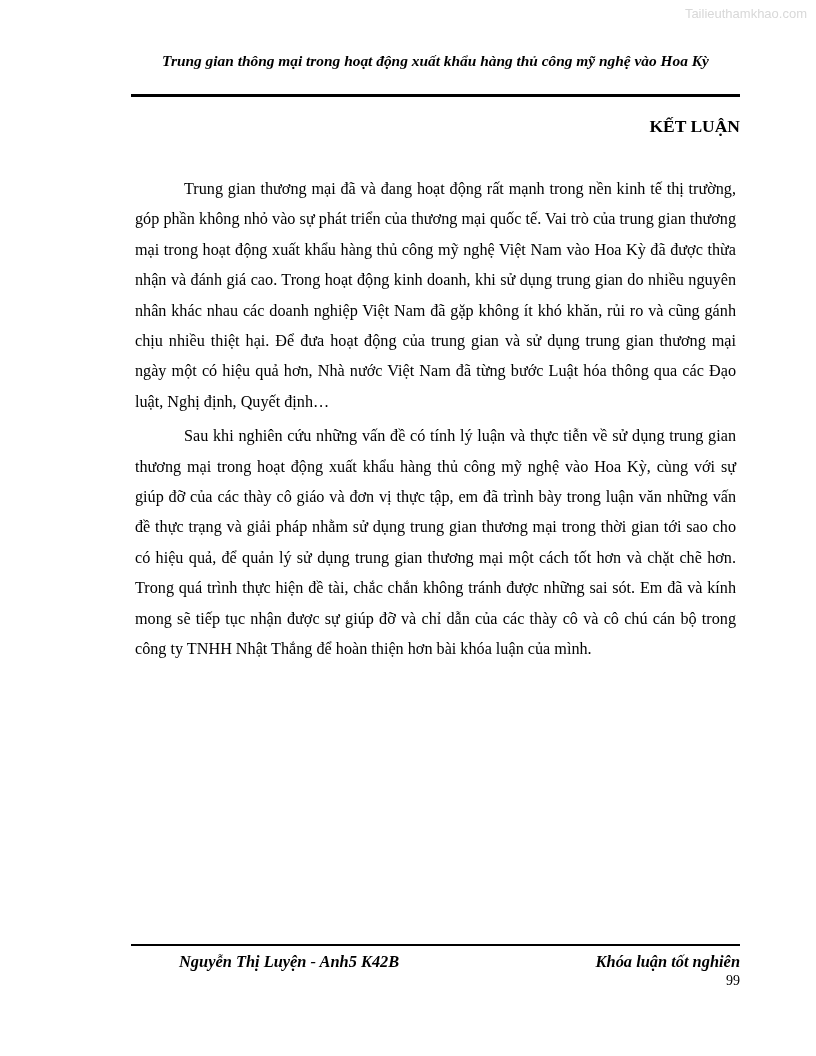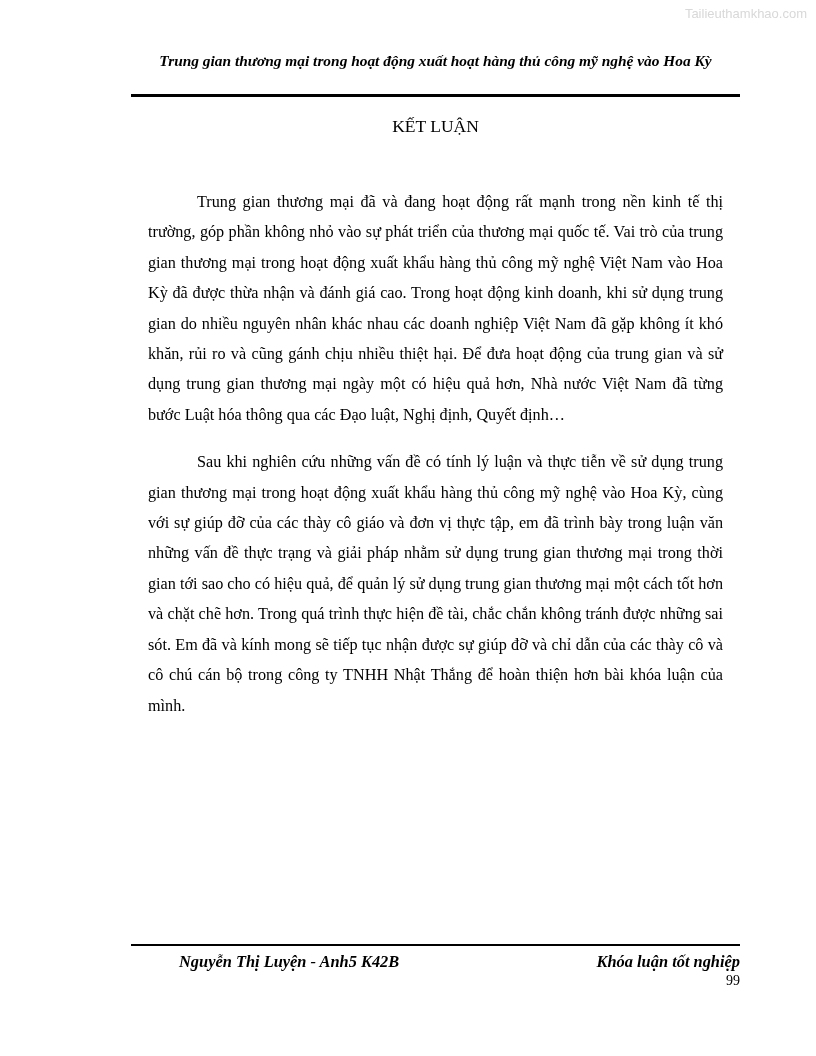--- a/index.html
+++ b/index.html
@@ -42,36 +42,36 @@
       top: 94px;
       width: 609px;
       height: 3px;
       background: #000;
     }
     .section-title {
       position: absolute;
       left: 131px;
       top: 116px;
       width: 609px;
-      text-align: center;
-      font-weight: normal;
+      text-align: right;
+      font-weight: bold;
       font-size: 17.5px;
       line-height: 20px;
     }
     .body-text {
       position: absolute;
       left: 131px;
       top: 170px;
       width: 609px;
       font-size: 16.2px;
       line-height: 30.4px;
       text-align: justify;
     }
     .body-text p {
-      margin: 17px;
+      margin: 4px;
       text-indent: 49px;
     }
     .footer-rule {
       position: absolute;
       left: 131px;
       top: 944px;
       width: 609px;
       height: 2px;
       background: #000;
     }
@@ -102,26 +102,26 @@
       text-align: right;
       font-size: 14px;
       line-height: 18px;
     }
   </style>
 </head>
 <body>
 
 <div class="watermark">Tailieuthamkhao.com</div>
 
-<div class="running-header">Trung gian thương mại trong hoạt động xuất hoạt hàng thủ công mỹ nghệ vào Hoa Kỳ</div>
+<div class="running-header">Trung gian thông mại trong hoạt động xuất khẩu hàng thủ công mỹ nghệ vào Hoa Kỳ</div>
 <div class="header-rule"></div>
 
 <div class="section-title">KẾT LUẬN</div>
 
 <div class="body-text">
   <p>Trung gian thương mại đã và đang hoạt động rất mạnh trong nền kinh tế thị trường, góp phần không nhỏ vào sự phát triển của thương mại quốc tế. Vai trò của trung gian thương mại trong hoạt động xuất khẩu hàng thủ công mỹ nghệ Việt Nam vào Hoa Kỳ đã được thừa nhận và đánh giá cao. Trong hoạt động kinh doanh, khi sử dụng trung gian do nhiều nguyên nhân khác nhau các doanh nghiệp Việt Nam đã gặp không ít khó khăn, rủi ro và cũng gánh chịu nhiều thiệt hại. Để đưa hoạt động của trung gian và sử dụng trung gian thương mại ngày một có hiệu quả hơn, Nhà nước Việt Nam đã từng bước Luật hóa thông qua các Đạo luật, Nghị định, Quyết định…</p>
   <p>Sau khi nghiên cứu những vấn đề có tính lý luận và thực tiễn về sử dụng trung gian thương mại trong hoạt động xuất khẩu hàng thủ công mỹ nghệ vào Hoa Kỳ, cùng với sự giúp đỡ của các thày cô giáo và đơn vị thực tập, em đã trình bày trong luận văn những vấn đề thực trạng và giải pháp nhằm sử dụng trung gian thương mại trong thời gian tới sao cho có hiệu quả, để quản lý sử dụng trung gian thương mại một cách tốt hơn và chặt chẽ hơn. Trong quá trình thực hiện đề tài, chắc chắn không tránh được những sai sót. Em đã và kính mong sẽ tiếp tục nhận được sự giúp đỡ và chỉ dẫn của các thày cô và cô chú cán bộ trong công ty TNHH Nhật Thắng để hoàn thiện hơn bài khóa luận của mình.</p>
 </div>
 
 <div class="footer-rule"></div>
 <div class="footer-left">Nguyễn Thị Luyện - Anh5 K42B</div>
-<div class="footer-right">Khóa luận tốt nghiệp</div>
+<div class="footer-right">Khóa luận tốt nghiên</div>
 <div class="page-number">99</div>
 
 </body></html>

